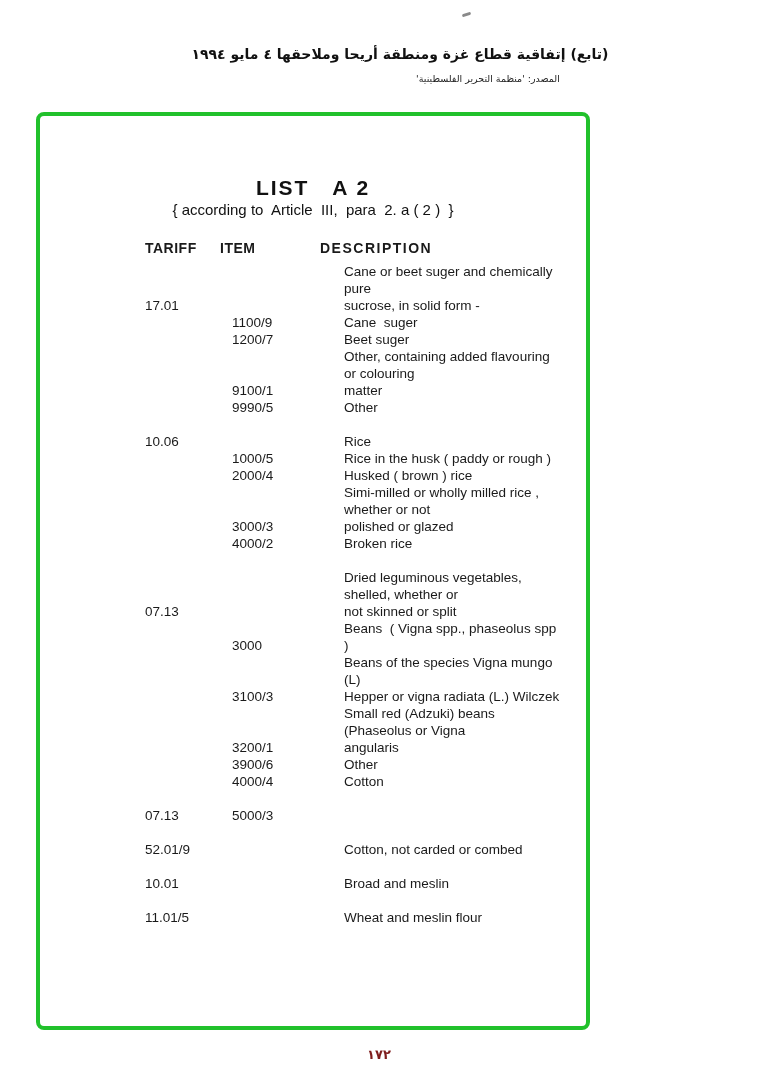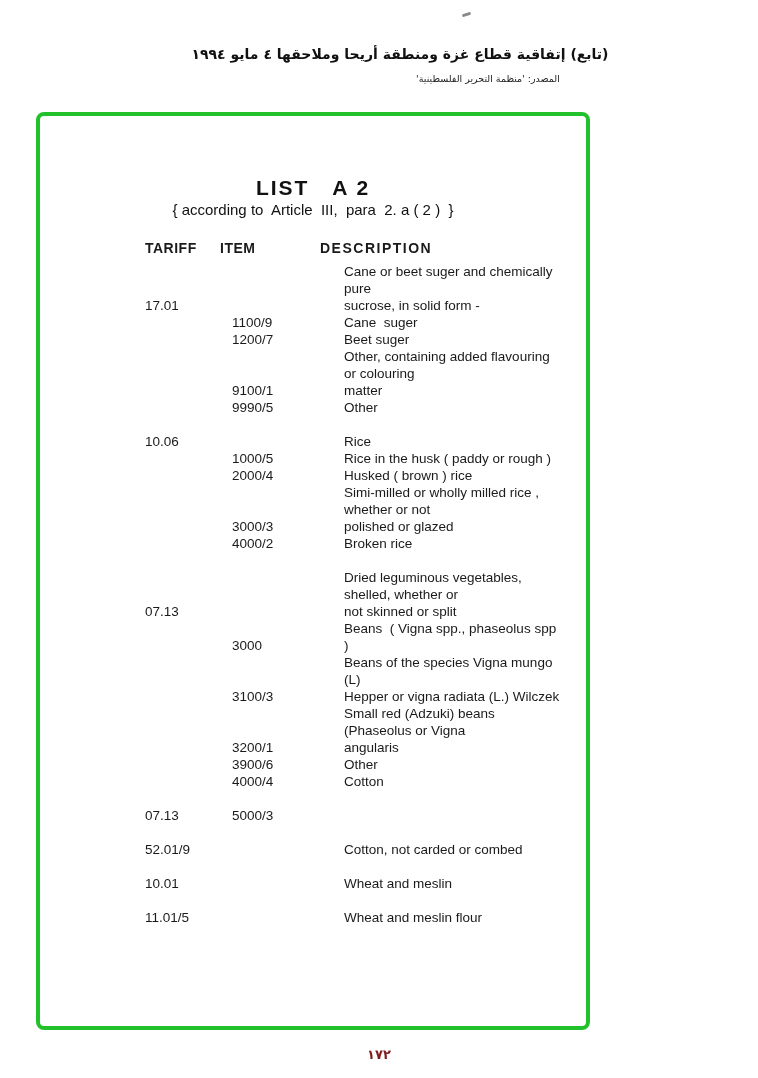--- a/index.html
+++ b/index.html
@@ -170,21 +170,21 @@
           <span class="col-item">5000/3</span>
         </div>
         <div class="row gap">
           <span class="col-tariff">52.01/9</span>
           <span class="col-item"></span>
           <span class="col-desc">Cotton, not carded or combed</span>
         </div>
         <div class="row gap">
           <span class="col-tariff">10.01</span>
           <span class="col-item"></span>
-          <span class="col-desc">Wheat and meslin</span>
+          <span class="col-desc">Broad and meslin</span>
         </div>
         <div class="row gap">
           <span class="col-tariff">11.01/5</span>
           <span class="col-item"></span>
           <span class="col-desc">Wheat and meslin flour</span>
         </div>
       </div>
 
   </div>
 </div>

